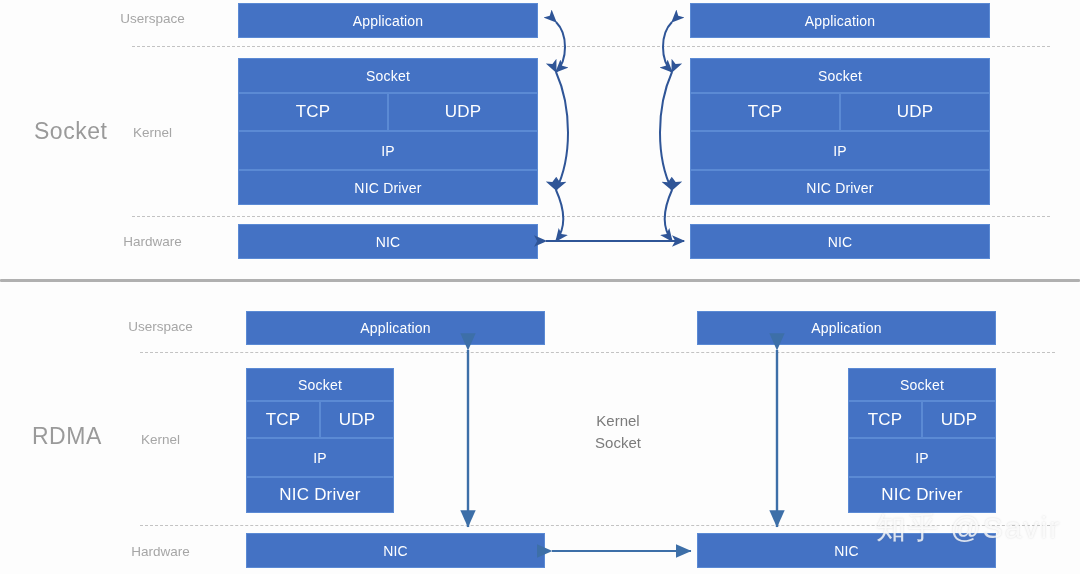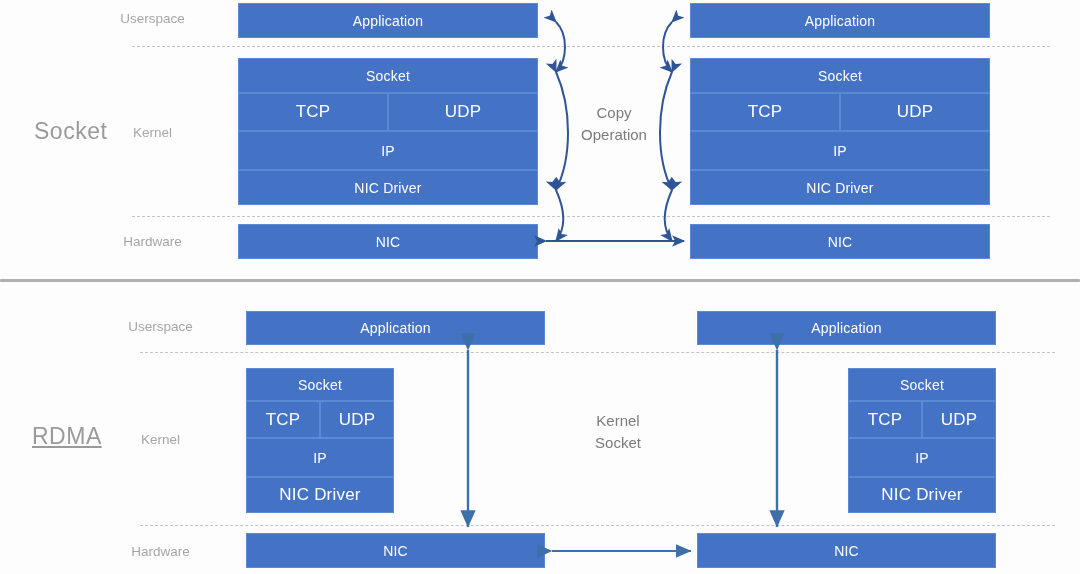--- a/index.html
+++ b/index.html
@@ -145,28 +145,24 @@
   <div class="bbox" style="left:690px; top:131px; width:300px; height:39px;">
     <span>IP</span>
   </div>
   <div class="bbox" style="left:690px; top:170px; width:300px; height:35px;">
     <span>NIC Driver</span>
   </div>
   <div class="bbox" style="left:690px; top:224px; width:300px; height:35px;">
     <span>NIC</span>
   </div>
 
-  <div class="caption" style="left:558px; top:102px; width:112px;">
-    <div>Copy</div>
-    <div>Operation</div>
-  </div>
 
   <div class="divider" style="left:0px; top:279px; width:1080px;"></div>
 
-  <div class="sidetitle" style="left:32px; top:423px;text-decoration:underline;">RDMA</div>
+  <div class="sidetitle" style="left:32px; top:423px;">RDMA</div>
 
   <div class="layerlabel" style="left:98px; top:319px; width:125px;">Userspace</div>
   <div class="layerlabel" style="left:98px; top:432px; width:125px;">Kernel</div>
   <div class="layerlabel" style="left:98px; top:544px; width:125px;">Hardware</div>
 
   <div class="dashline" style="left:140px; top:352px; width:915px;"></div>
   <div class="dashline" style="left:140px; top:525px; width:915px;"></div>
 
   <div class="bbox" style="left:246px; top:311px; width:299px; height:34px;">
     <span>Application</span>
@@ -242,14 +238,15 @@
 
     <line x1="546" y1="241" x2="684" y2="241" stroke="#2F5597" stroke-width="2" marker-start="url(#ahead)" marker-end="url(#ahead)"></line>
 
     <line x1="468" y1="350" x2="468" y2="527" stroke="#3D6FA8" stroke-width="2.4" marker-start="url(#ahead2)" marker-end="url(#ahead2)"></line>
 
     <line x1="777" y1="350" x2="777" y2="527" stroke="#3D6FA8" stroke-width="2.4" marker-start="url(#ahead2)" marker-end="url(#ahead2)"></line>
 
     <line x1="552" y1="551" x2="691" y2="551" stroke="#3D6FA8" stroke-width="2.2" marker-start="url(#ahead2)" marker-end="url(#ahead2)"></line>
   </svg>
 
+  <div class="watermark" style="left:876px; top:508px;">知乎 @Savir</div>
 
 </div>
 
 </body></html>

